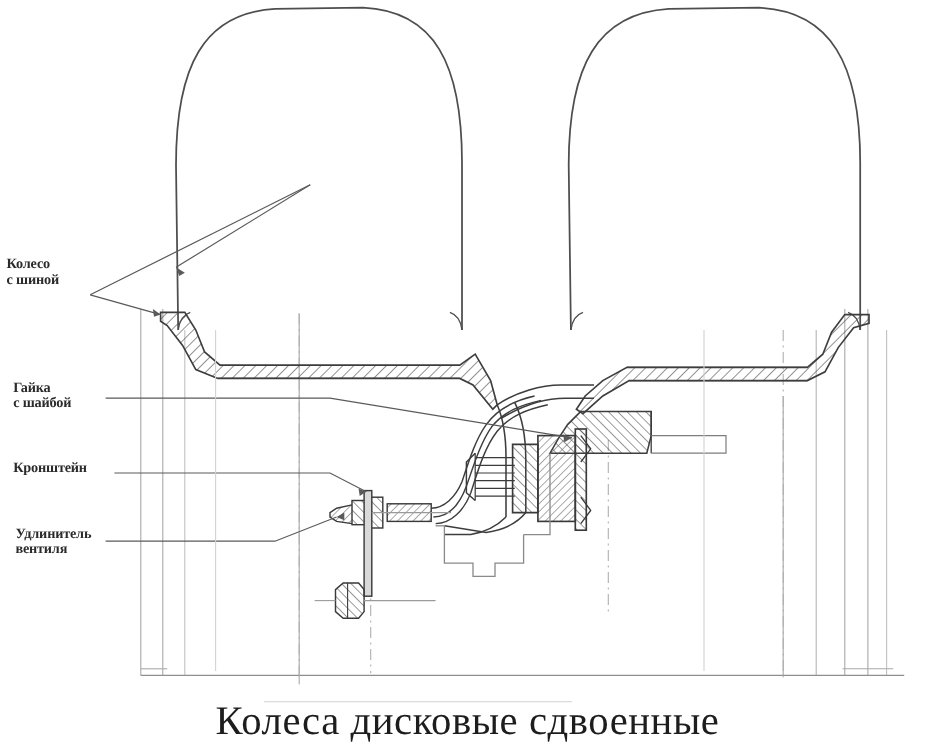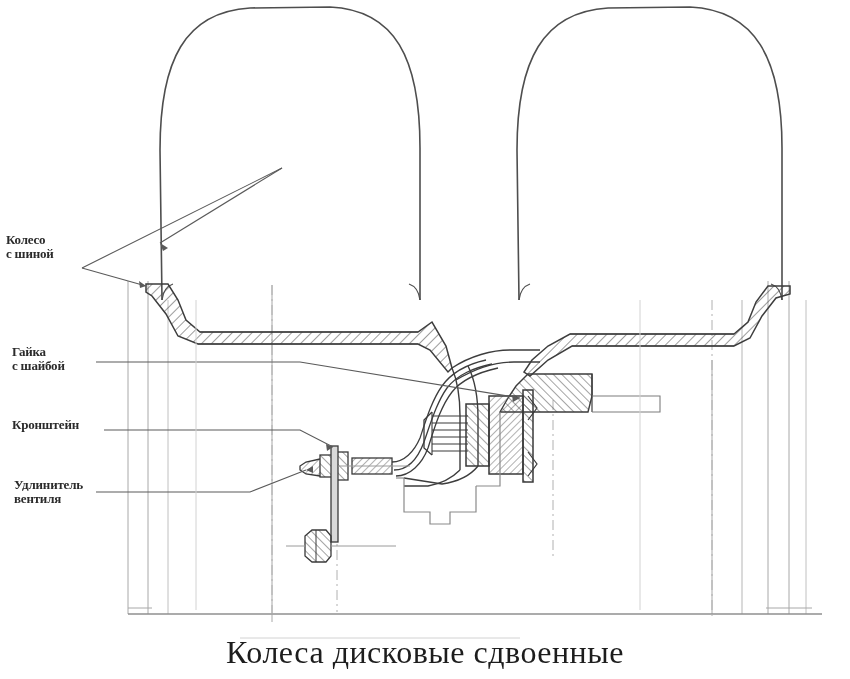--- a/index.html
+++ b/index.html
@@ -39,21 +39,21 @@
   #lbl-nut     { left: 12px; top: 345px; }
   #lbl-bracket { left: 12px; top: 418px; text-align: center; }
   #lbl-valve   { left: 14px; top: 478px; }
   #caption {
     position: absolute;
     left: 0;
     top: 634px;
     width: 850px;
     text-align: center;
     font-family: "Liberation Serif", serif;
-    font-size: 32px;
+    font-size: 37px;
     font-weight: normal;
     color: #1d1d1d;
     letter-spacing: 0.5px;
   }
 </style>
 </head>
 <body>
 
 <div id="page">
 

